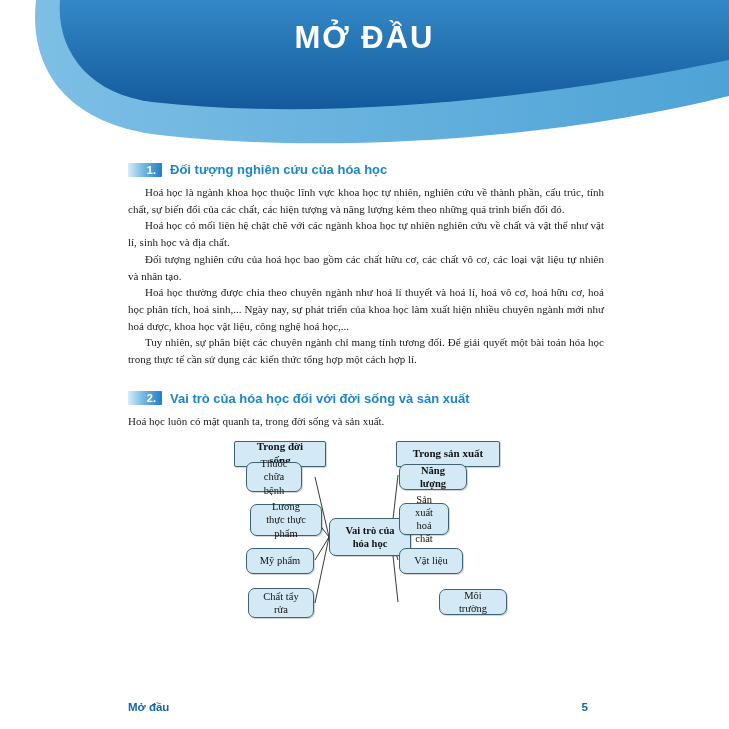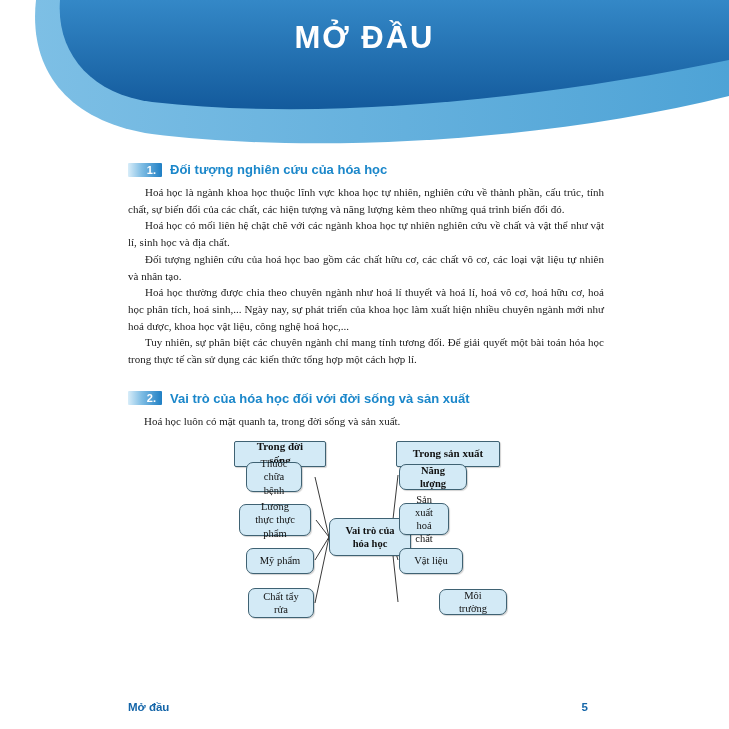--- a/index.html
+++ b/index.html
@@ -39,21 +39,21 @@
     border-radius:1px;
   }
   .heading-text { color:#1b87ca; font-weight:bold; font-size:13px; }
   .s2 { margin-top:23px; }
 
   .para {
     font-size:11px; line-height:1.52;
     text-align:justify; text-indent:17px;
     color:#1a1a1a;
   }
-  .no-indent { text-indent:0; margin-top:3px;margin-left:16px; }
+  .no-indent { text-indent:0; margin-top:3px; }
 
   
   .diagram {
     position:absolute; left:0; top:438px; width:729px; height:196px;
     font-size:10.5px;
   }
   .connectors { position:absolute; left:0; top:0; }
   .dbox {
     position:absolute;
     background:#d3eaf6;
@@ -131,21 +131,21 @@
       <line x1="391" y1="99" x2="398" y2="81"></line>
       <line x1="391" y1="99" x2="398" y2="122"></line>
       <line x1="391" y1="99" x2="398" y2="164"></line>
     </g>
   </svg>
 
   <div class="dbox dheader" style="left:234px; top:3px; width:92px; height:18px;">Trong đời sống</div>
   <div class="dbox dheader" style="left:396px; top:3px; width:104px; height:18px;">Trong sản xuất</div>
 
   <div class="dbox" style="left:246px; top:24px; width:56px; height:30px;">Thuốc chữa bệnh</div>
-  <div class="dbox" style="left:239px; top:66px; width:72px; height:32px;">Lương thực thực phẩm</div>
+  <div class="dbox" style="left:250px; top:66px; width:72px; height:32px;">Lương thực thực phẩm</div>
   <div class="dbox" style="left:246px; top:110px; width:68px; height:24px;">Mỹ phẩm</div>
   <div class="dbox" style="left:248px; top:150px; width:66px; height:30px;">Chất tẩy rửa</div>
 
   <div class="dbox dcenter" style="left:329px; top:80px; width:82px; height:38px;">Vai trò của hóa học</div>
 
   <div class="dbox" style="left:399px; top:26px; width:68px; height:23px;font-weight:bold;">Năng lượng</div>
   <div class="dbox" style="left:399px; top:65px; width:50px; height:32px;">Sản xuất hoá chất</div>
   <div class="dbox" style="left:399px; top:110px; width:64px; height:24px;">Vật liệu</div>
   <div class="dbox" style="left:399px; top:151px; width:68px; height:26px;margin-left:40px;">Môi trường</div>
 

